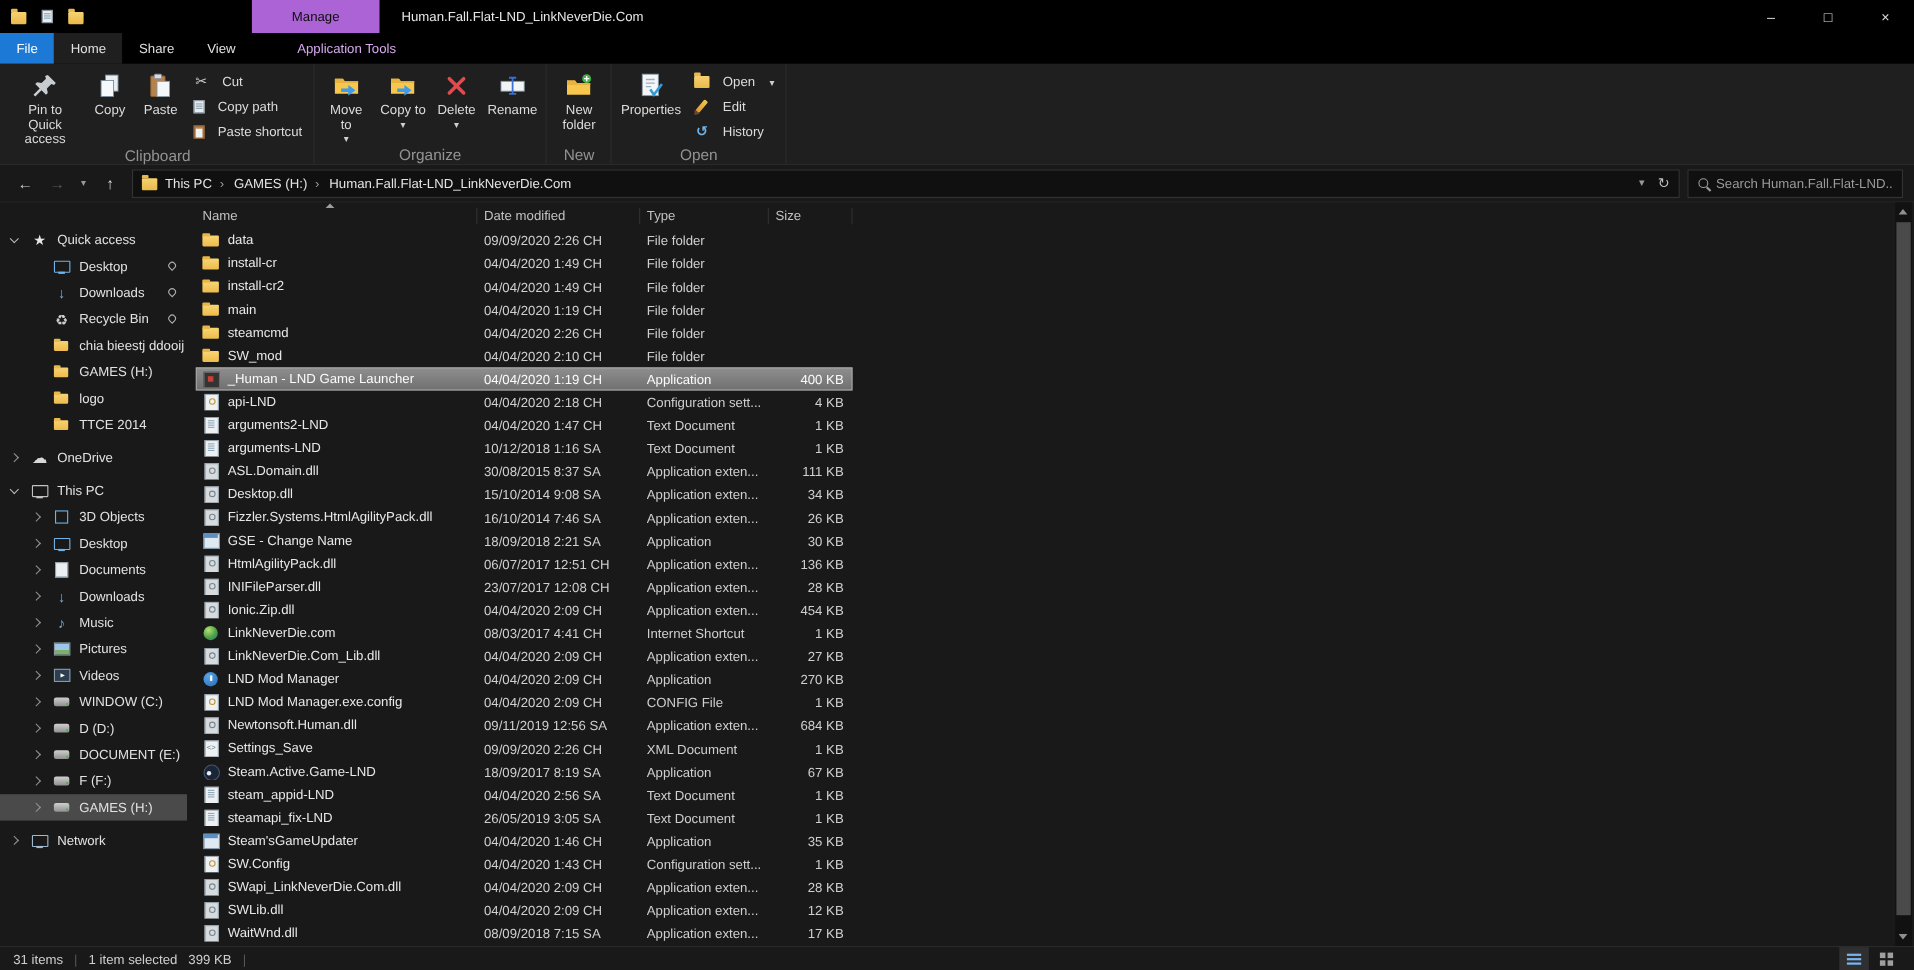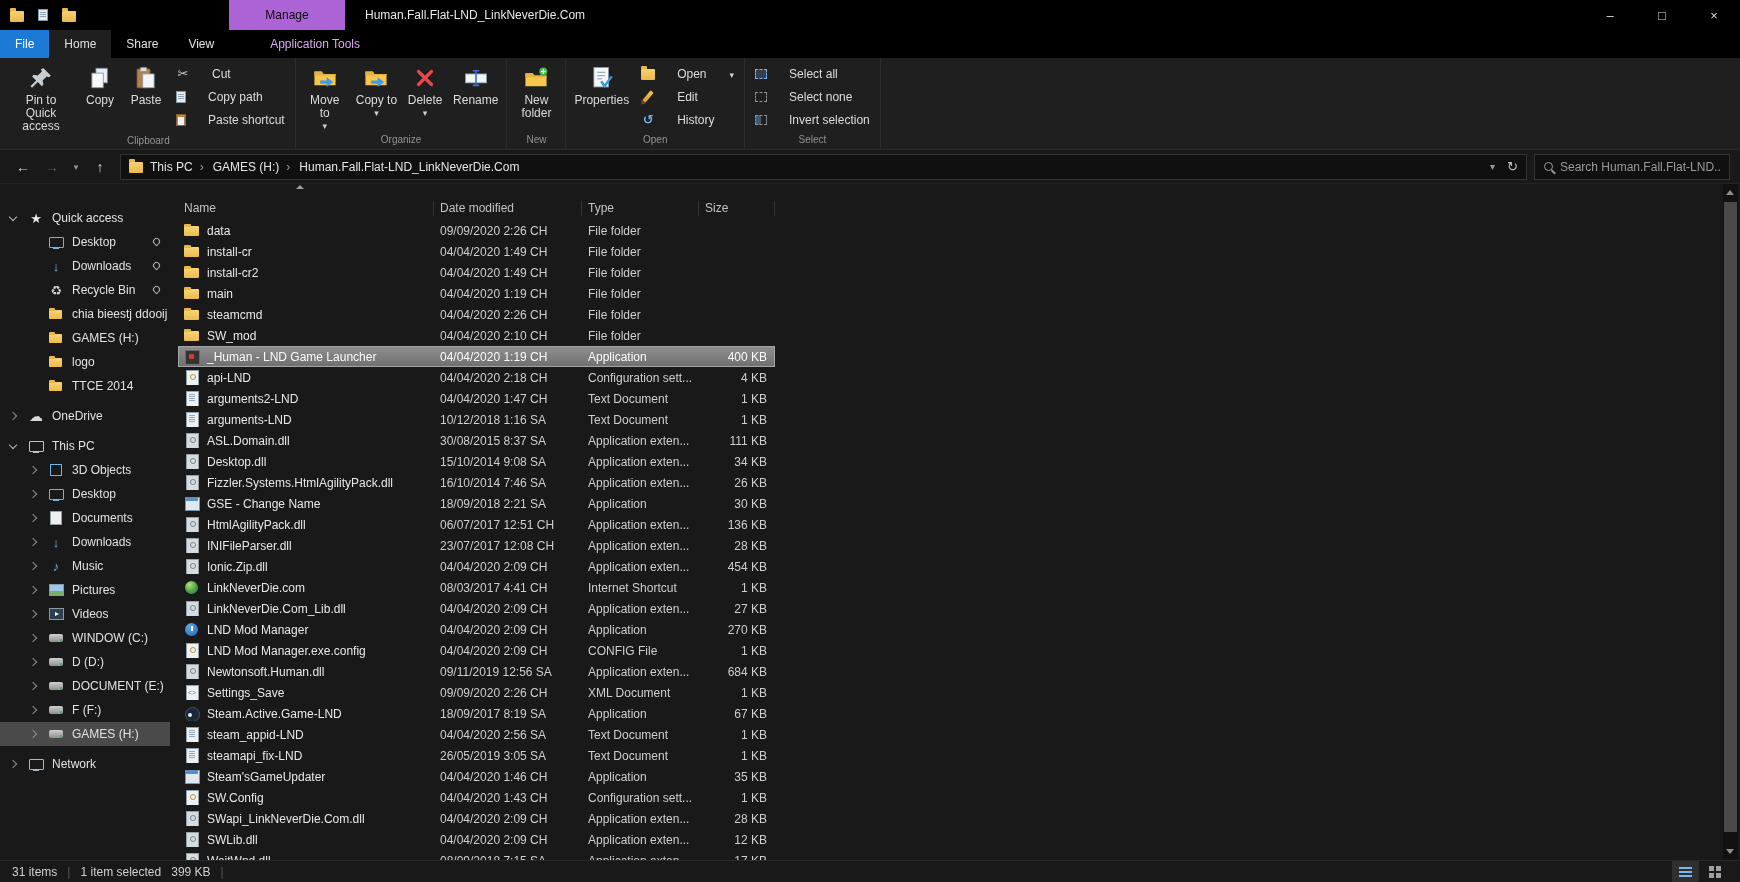--- a/index.html
+++ b/index.html
@@ -18,30 +18,30 @@
 .tabrow{position:absolute;top:30px;left:0;right:0;height:28px;background:#000;display:flex;align-items:stretch}
 .tab{padding:0 15px;display:flex;align-items:center;color:#e0e0e0;white-space:nowrap}
 .tab.file{background:#1c7ad6;color:#fff}
 .tab.active{background:#1f1f1f}
 .tab.apptools{margin-left:26px;color:#d6a9ef}
 
 
 .ribbon{position:absolute;top:58px;left:0;right:0;height:92px;background:#1f1f1f;display:flex;border-bottom:1px solid #2a2a2a;padding-left:2px}
 .rgroup{display:flex;flex-direction:column;border-right:1px solid #2c2c2c;padding:1px 3px 0}
 .rgroup-body{flex:1;display:flex;align-items:stretch}
-.rgroup-name{height:17px;line-height:16px;text-align:center;color:#939393;font-size:10px}
+.rgroup-name{height:17px;line-height:16px;text-align:center;color:#939393;font-size:14px}
 .rb-large{display:flex;flex-direction:column;align-items:center;padding:3px 5px 0;min-width:46px;color:#dcdcdc;text-align:center;cursor:default}
 .rb-large .ric{height:32px;display:flex;align-items:center;justify-content:center}
 .rb-large .rlb{line-height:13px}
 .w68{max-width:72px}
 .w50{max-width:52px}
 .caret::before{content:"▾";font-size:9px;color:#cfcfcf}
 .rb-large .caret{line-height:9px;margin-top:1px}
 .rb-smallcol{display:flex;flex-direction:column;padding-top:3px}
-.rb-small{display:flex;align-items:center;gap:22px;height:23px;padding:0 7px;color:#dcdcdc;white-space:nowrap}
+.rb-small{display:flex;align-items:center;gap:12px;height:23px;padding:0 7px;color:#dcdcdc;white-space:nowrap}
 .rb-small .caret{margin-left:1px}
 
 
 .gi{display:inline-flex;align-items:center;justify-content:center;width:14px;flex:none}
 .gi-cut::before{content:"✂";color:#c9c9c9;font-size:13px}
 .gi-history::before{content:"↺";color:#6fb3e8;font-size:13px;font-weight:bold}
 .gi-easy::before{content:"≡";color:#6fb3e8;font-size:14px}
 .mi-page{width:10px;height:12px;background:#e8ecef;border:1px solid #8795a0;position:relative;flex:none}
 .mi-page::after{content:"";position:absolute;left:1px;top:2px;width:6px;height:1px;background:#8ba4b5;box-shadow:0 2px 0 #8ba4b5,0 4px 0 #8ba4b5}
 .mi-clip{width:10px;height:12px;background:#b5824c;border:1px solid #8a5f33;position:relative;flex:none}
@@ -108,29 +108,29 @@
 .side-item[data-sicon="videos"] .sic::before{content:"";width:13px;height:10px;background:#2c3e50;border:1px solid #8899a5}
 .side-item[data-sicon="videos"] .sic::after{content:"";position:absolute;left:7px;top:6px;border-left:4px solid #fff;border-top:2.5px solid transparent;border-bottom:2.5px solid transparent}
 .side-item[data-sicon="folder"] .sic::after{content:"";position:absolute;top:2px;left:1px;width:6px;height:3px;background:#eab94a;border-radius:1px 1px 0 0}
 .side-item[data-sicon="folder"] .sic::before{content:"";position:absolute;top:4px;left:1px;width:13px;height:9px;background:linear-gradient(#f7d374,#eebb4d);border-radius:1px}
 .side-item[data-sicon="drive"] .sic::before{content:"";width:14px;height:8px;background:linear-gradient(#cfcfcf,#8f8f8f);border-radius:2px}
 .side-item[data-sicon="drive"] .sic::after{content:"";position:absolute;right:2px;bottom:5px;width:2px;height:2px;background:#3fb63f;border-radius:50%}
 
 
 .fpane{flex:1;position:relative;padding-left:8px}
 .sort-caret{position:absolute;left:126px;top:1px;width:0;height:0;border-left:4px solid transparent;border-right:4px solid transparent;border-bottom:4px solid #9f9f9f}
-.fhead{display:flex;height:24px;align-items:center;color:#c2c2c2;width:597px;margin-top:12px}
+.fhead{display:flex;height:24px;align-items:center;color:#c2c2c2;width:597px;margin-top:0}
 .hc{padding:0 6px;border-right:1px solid #313131;height:15px;display:flex;align-items:center}
 .c-name{width:256px}
 .c-date{width:148px}
 .c-type{width:117px}
 .c-size{width:76px}
 .frow{display:flex;align-items:center;height:21px;width:597px;color:#dedede}
 .frow .cell{padding:0 6px;white-space:nowrap;overflow:hidden}
-.frow .c-name{display:flex;align-items:center;gap:7px;color:#e8e8e8}
+.frow .c-name{display:flex;align-items:flex-start;gap:7px;color:#e8e8e8}
 .frow .c-date,.frow .c-type{color:#cfcfcf}
 .frow .c-size{text-align:right;color:#cfcfcf;padding-right:8px}
 .frow.selected{background:linear-gradient(#8f8f8f,#6f6f6f);outline:1px solid #a5a5a5;outline-offset:-1px}
 .frow.selected .cell,.frow.selected .c-date,.frow.selected .c-type,.frow.selected .c-size{color:#fbfbfb}
 .fic{width:16px;height:15px;position:relative;flex:none}
 .frow[data-ficon="folder"] .fic::after{content:"";position:absolute;left:0;top:1px;width:7px;height:3px;background:#e9b646;border-radius:1px 1px 0 0}
 .frow[data-ficon="folder"] .fic::before{content:"";position:absolute;left:0;top:3px;width:15px;height:10px;background:linear-gradient(#f8d674,#edbb4c);border-radius:1px}
 .frow[data-ficon="text"] .fic::before,.frow[data-ficon="config"] .fic::before,.frow[data-ficon="xml"] .fic::before,.frow[data-ficon="dll"] .fic::before{content:"";position:absolute;left:2px;top:0;width:11px;height:14px;background:#eef1f3;border:1px solid #93a1ab}
 .frow[data-ficon="dll"] .fic::before{background:#d7dbde}
 .frow[data-ficon="text"] .fic::after{content:"";position:absolute;left:5px;top:3px;width:6px;height:1px;background:#92a9ba;box-shadow:0 2px 0 #92a9ba,0 4px 0 #92a9ba,0 6px 0 #92a9ba}
@@ -327,39 +327,20 @@
         </div>
         <div class="rb-small">
           <span class="gi gi-history"></span>
           <span>History</span>
         </div>
       </div>
     </div>
     <div class="rgroup-name">Open</div>
   </div>
 
-  <div class="rgroup">
-    <div class="rgroup-body">
-      <div class="rb-smallcol">
-        <div class="rb-small">
-          <span class="mi-sel"></span>
-          <span>Select all</span>
-        </div>
-        <div class="rb-small">
-          <span class="mi-sel none"></span>
-          <span>Select none</span>
-        </div>
-        <div class="rb-small">
-          <span class="mi-sel inv"></span>
-          <span>Invert selection</span>
-        </div>
-      </div>
-    </div>
-    <div class="rgroup-name">Select</div>
-  </div>
 
 </div>
 
 <div class="addrbar">
   <div class="nav-btn">
       <span class="gi-back"></span>
     </div>
   <div class="nav-btn disabled">
       <span class="gi-fwd"></span>
     </div>

